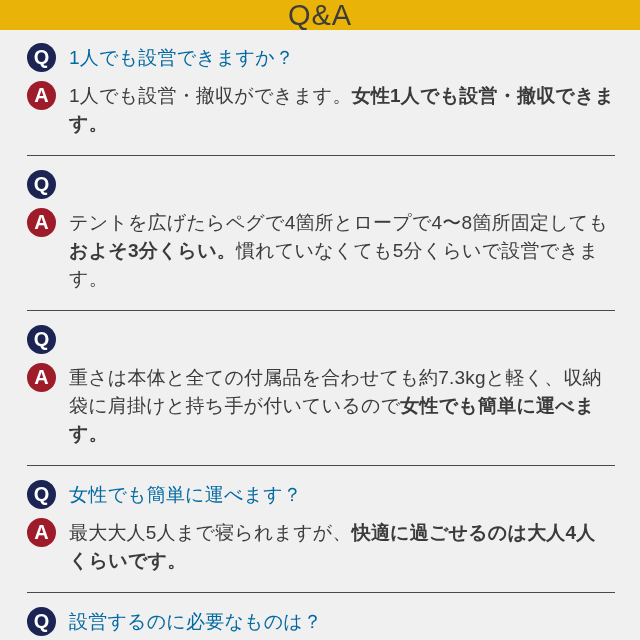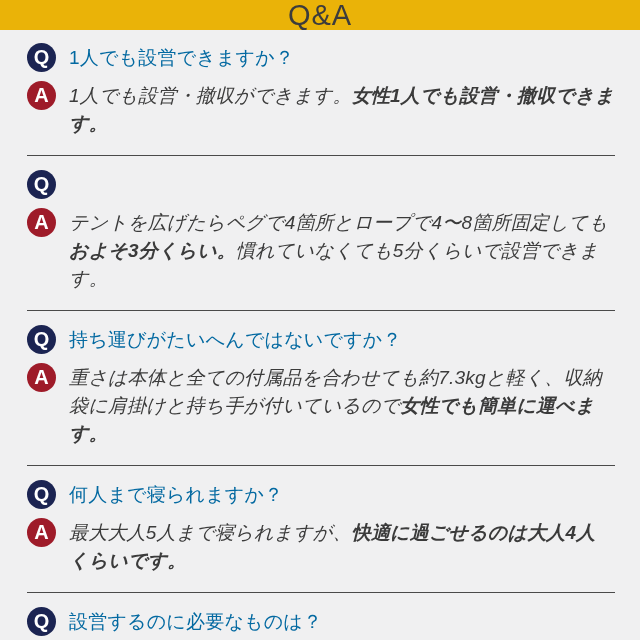--- a/index.html
+++ b/index.html
@@ -59,21 +59,20 @@
     line-height: 29px;
     color: #0369a1;
     letter-spacing: 0.2px;
   }
   .a-text {
     font-size: 19px;
     line-height: 28px;
     color: #3b3b3b;
     letter-spacing: 0.2px;
     padding-top: 1px;
-    font-style: italic;
   }
   .a-text .b { font-weight: 700; }
   .divider {
     border: none;
     border-top: 1px solid #4a4a4a;
     margin: 17px 0 0 0;
   }
 </style>
 </head>
 <body>
@@ -103,33 +102,32 @@
     <div class="row a-row">
       <span class="badge a-badge">A</span>
       <p class="a-text"><span>テントを広げたらペグで4箇所とロープで4〜8箇所固定しても</span><span class="b">およそ3分くらい。</span><span>慣れていなくても5分くらいで設営できます。</span></p>
     </div>
     <hr class="divider">
   </section>
 
   <section class="qa-section">
     <div class="row q-row">
       <span class="badge q-badge">Q</span>
-      <p class="q-text">持ち運びがたいへんではないですか？</p>
     </div>
     <div class="row a-row">
       <span class="badge a-badge">A</span>
       <p class="a-text"><span>重さは本体と全ての付属品を合わせても約7.3kgと軽く、収納袋に肩掛けと持ち手が付いているので</span><span class="b">女性でも簡単に運べます。</span></p>
     </div>
     <hr class="divider">
   </section>
 
   <section class="qa-section">
     <div class="row q-row">
       <span class="badge q-badge">Q</span>
-      <p class="q-text">何人まで寝られますか？</p>
+      <p class="q-text">女性でも簡単に運べます？</p>
     </div>
     <div class="row a-row">
       <span class="badge a-badge">A</span>
       <p class="a-text"><span>最大大人5人まで寝られますが、</span><span class="b">快適に過ごせるのは大人4人くらいです。</span></p>
     </div>
     <hr class="divider">
   </section>
 
   <section class="qa-section">
     <div class="row q-row">

